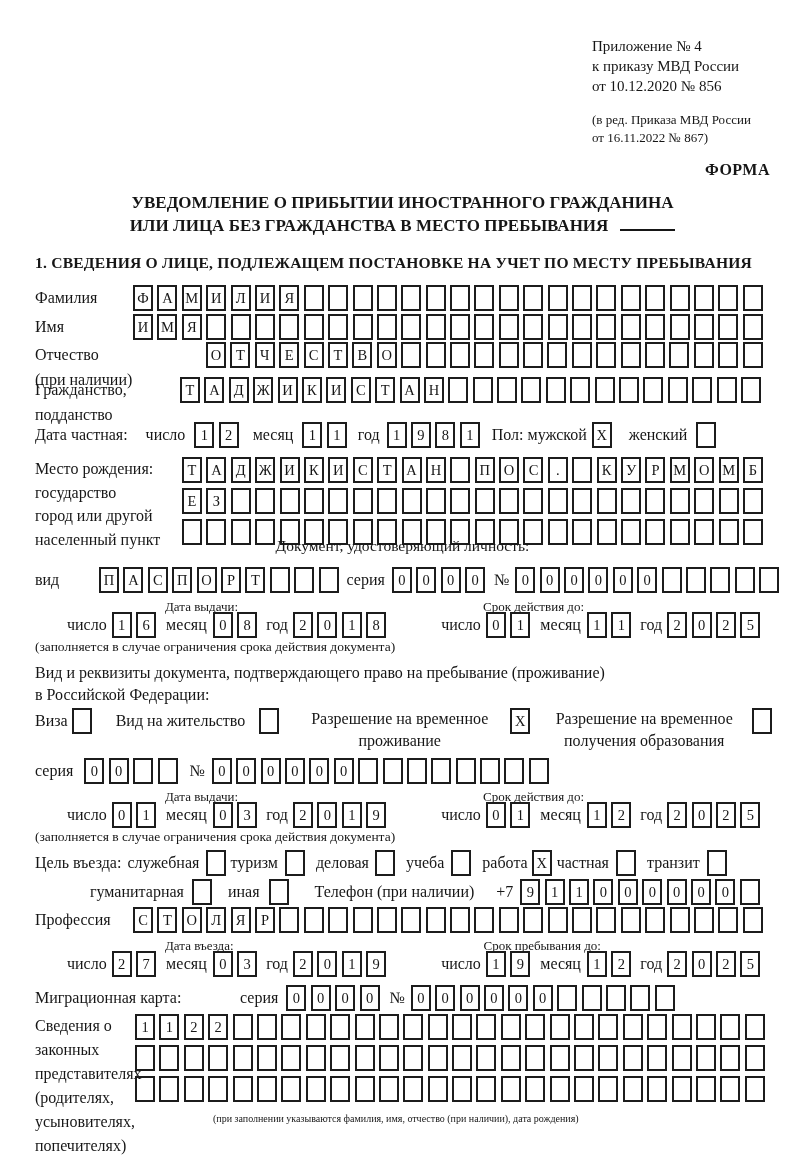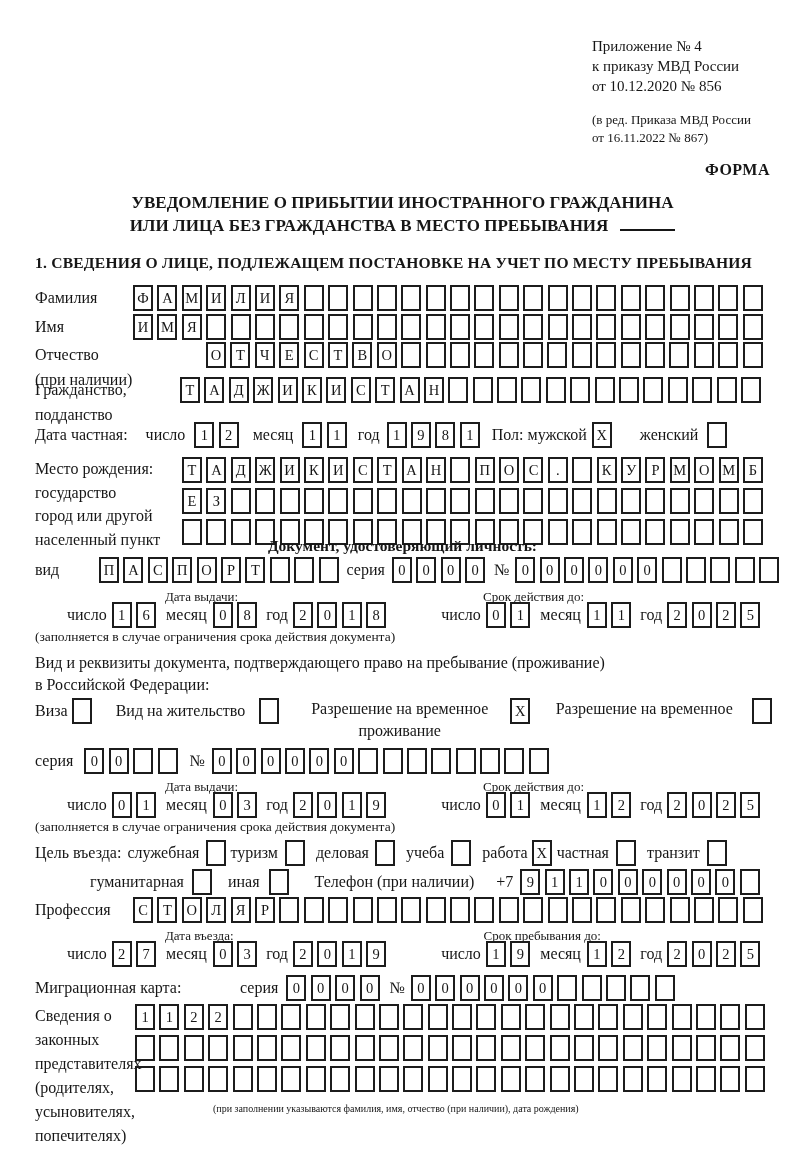--- a/index.html
+++ b/index.html
@@ -21,21 +21,21 @@
   .frtop{display:flex;align-items:flex-start}
   .lbl{font-size:16px;flex:none;white-space:nowrap}
   .lblcol{flex:none;font-size:16px}
 
   .cells{display:inline-flex;gap:4.4px;flex:none}
   .cell{flex:none;width:20px;height:26px;border:2px solid #1c1c1c;box-sizing:border-box;
         display:flex;align-items:center;justify-content:center;font-size:14.5px;line-height:1}
   .stack .cells{display:flex}
   .stack .cells + .cells{margin-top:5px}
 
-  .dochead{text-align:center;font-weight:bold;font-size:15.5px;line-height:18px;margin-top:-14px}
+  .dochead{text-align:center;font-weight:normal;font-size:15.5px;line-height:18px;margin-top:-14px}
   .hdr-row{display:flex;font-size:13px;line-height:18px;margin-top:5px}
   .note{font-size:13.5px;line-height:18px;text-align:left;padding-right:3px}
   .center-lbl{font-size:16px;line-height:22px;text-align:center;flex:none}
   .resline{font-size:16px;line-height:22px;margin-top:6px}
   .guard-note{font-size:10px;line-height:18px;margin-top:8px;margin-left:78px}
 </style>
 </head>
 <body>
 
 <div class="page">
@@ -201,21 +201,21 @@
       </span>
     <span class="lbl" style="margin-left:11px;margin-right:7px">год</span>
     <span class="cells">
         <span class="cell">1</span>
         <span class="cell">9</span>
         <span class="cell">8</span>
         <span class="cell">1</span>
       </span>
     <span class="lbl" style="margin-left:12px;margin-right:5px">Пол: мужской</span>
     <span class="cell">X</span>
-    <span class="lbl" style="margin-left:28px;margin-right:9px">женский</span>
+    <span class="lbl" style="margin-left:17px;margin-right:9px">женский</span>
     <span class="cell"></span>
   </div>
 
   <div class="frtop" style="margin-top:9px">
     <span class="lblcol" style="width:147px;line-height:23.5px">
       <div>Место рождения:</div>
       <div>государство</div>
       <div>город или другой</div>
       <div>населенный пункт</div>
     </span>
@@ -296,21 +296,21 @@
           <span class="cell"></span>
           <span class="cell"></span>
           <span class="cell"></span>
           <span class="cell"></span>
         </span>
     </span>
   </div>
 
   <div class="dochead">Документ, удостоверяющий личность:</div>
 
-  <div class="frow" style="margin-top:2px">
+  <div class="frow" style="margin-top:12px">
     <span class="lbl" style="width:64px">вид</span>
     <span class="cells">
         <span class="cell">П</span>
         <span class="cell">А</span>
         <span class="cell">С</span>
         <span class="cell">П</span>
         <span class="cell">О</span>
         <span class="cell">Р</span>
         <span class="cell">Т</span>
         <span class="cell"></span>
@@ -392,20 +392,21 @@
     <span class="cell"></span>
     <span class="lbl" style="margin-left:24px;margin-right:14px;line-height:26px">Вид на жительство</span>
     <span class="cell"></span>
     <span class="center-lbl" style="margin-left:18px;width:205px">
       <div>Разрешение на временное</div>
       <div>проживание</div>
     </span>
     <span class="cell" style="margin-left:8px">X</span>
     <span class="center-lbl" style="margin-left:14px;width:200px">
       <div>Разрешение на временное</div>
+      <div>получения образования</div>
     </span>
     <span class="cell" style="margin-left:8px"></span>
   </div>
 
   <div class="frow" style="margin-top: 6px;">
     <span class="lbl" style="margin-right:11px">серия</span>
     <span class="cells">
         <span class="cell">0</span>
         <span class="cell">0</span>
         <span class="cell"></span>

